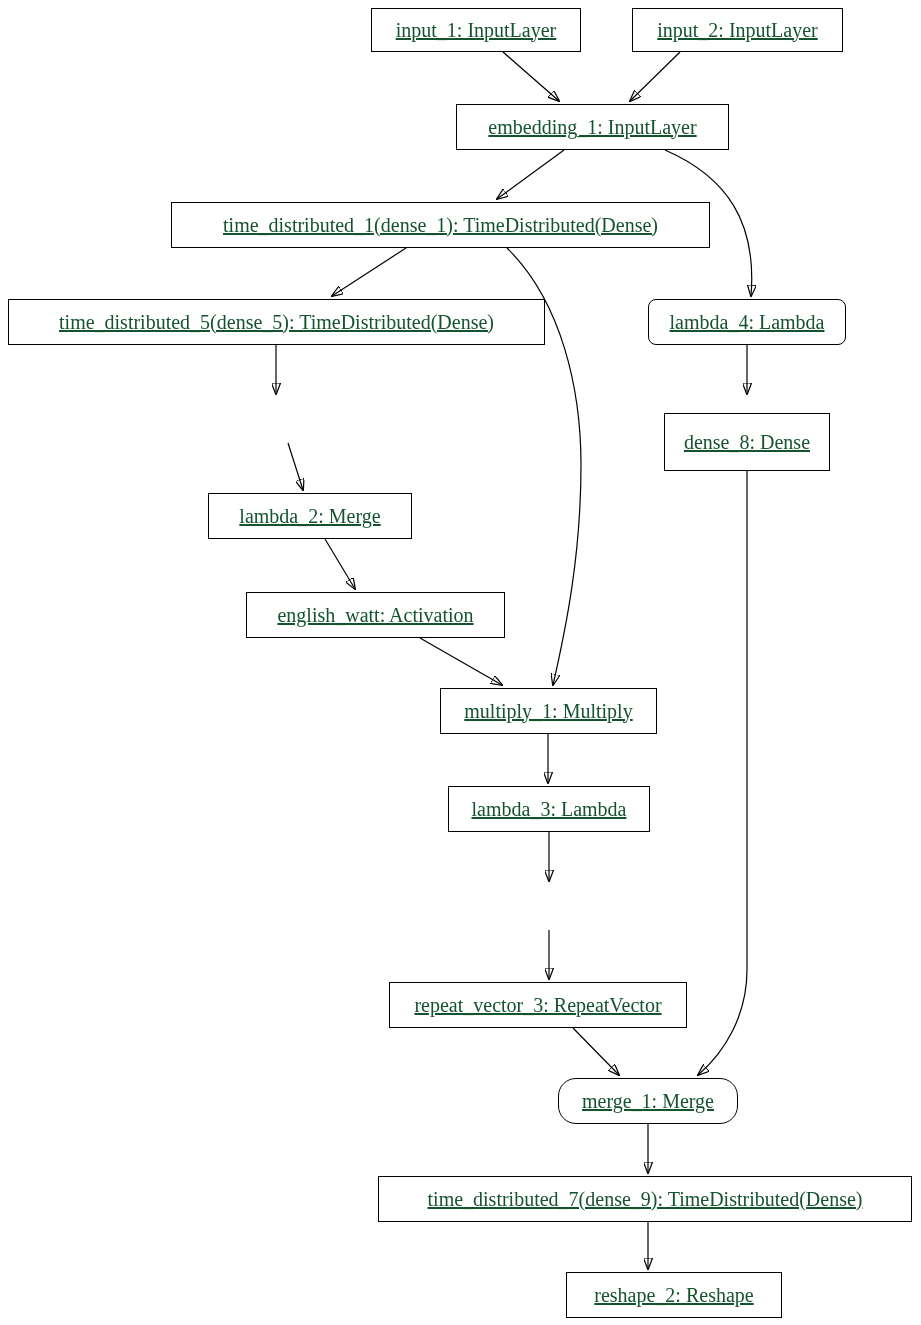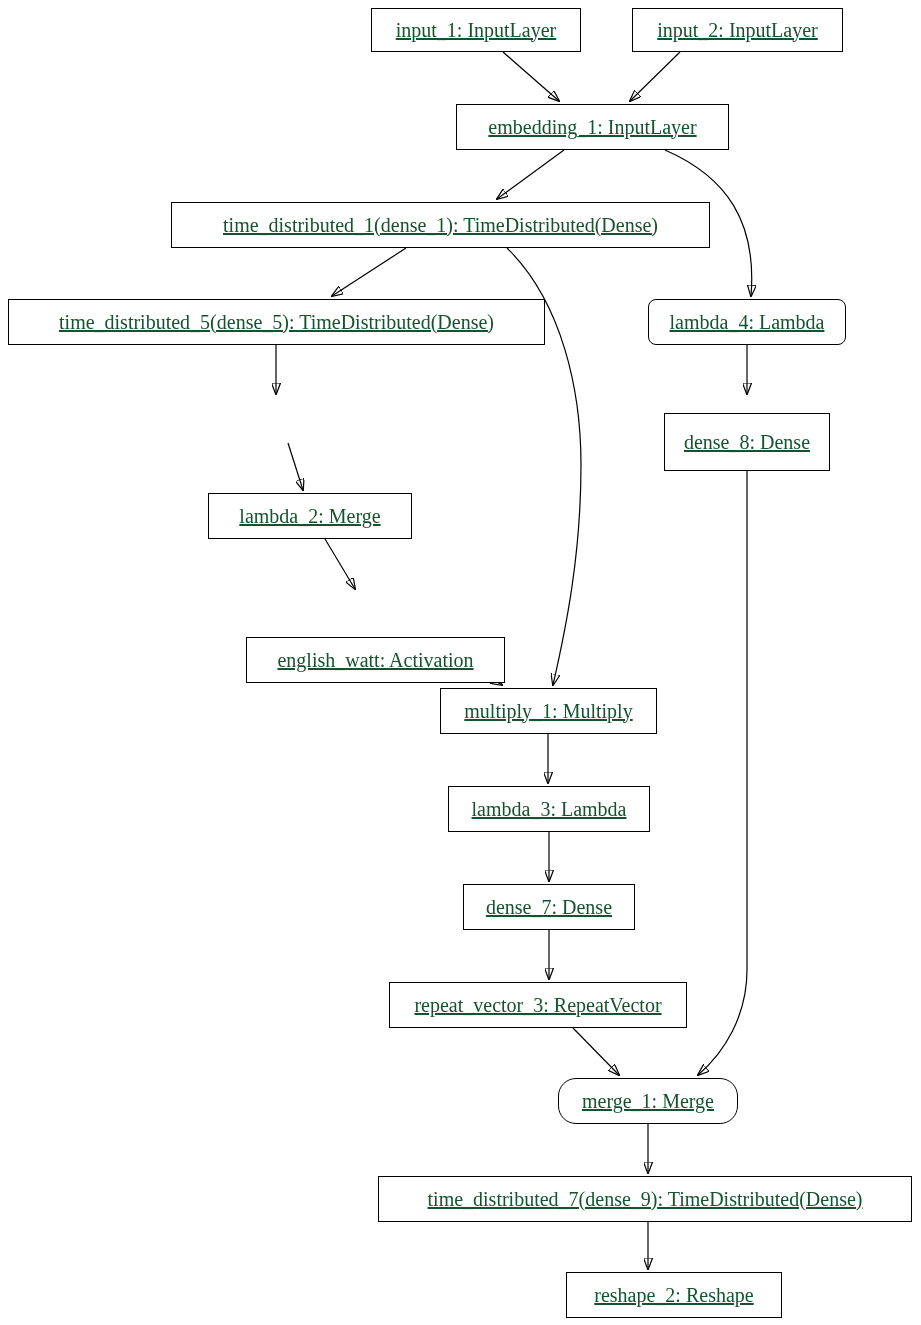--- a/index.html
+++ b/index.html
@@ -74,22 +74,21 @@
   </svg>
 
   <div class="node" style="left:371px;  top:8px;    width:210px; height:44px;">input_1: InputLayer</div>
   <div class="node" style="left:632px;  top:8px;    width:211px; height:44px;">input_2: InputLayer</div>
   <div class="node" style="left:456px;  top:104px;  width:273px; height:46px;">embedding_1: InputLayer</div>
   <div class="node" style="left:171px;  top:202px;  width:539px; height:46px;">time_distributed_1(dense_1): TimeDistributed(Dense)</div>
   <div class="node" style="left:8px;    top:299px;  width:537px; height:46px;">time_distributed_5(dense_5): TimeDistributed(Dense)</div>
   <div class="node" style="left:648px;  top:299px;  width:198px; height:46px;border-radius:8px;">lambda_4: Lambda</div>
   <div class="node" style="left:664px;  top:397px;  width:166px; height:58px;margin-top:16px;">dense_8: Dense</div>
   <div class="node" style="left:208px;  top:493px;  width:204px; height:46px;">lambda_2: Merge</div>
-  <div class="node" style="left:246px;  top:592px;  width:259px; height:46px;margin-top:45px;">english_watt: Activation</div>
+  <div class="node" style="left:246px;  top:592px;  width:259px; height:46px;">english_watt: Activation</div>
   <div class="node" style="left:440px;  top:688px;  width:217px; height:46px;">multiply_1: Multiply</div>
   <div class="node" style="left:448px;  top:786px;  width:202px; height:46px;">lambda_3: Lambda</div>
-  <div class="node" style="left:463px;  top:884px;  width:172px; height:46px;">dense_7: Dense</div>
   <div class="node" style="left:389px;  top:982px;  width:298px; height:46px;">repeat_vector_3: RepeatVector</div>
   <div class="node" style="left:558px;  top:1078px; width:180px; height:46px;border-radius:18px;">merge_1: Merge</div>
   <div class="node" style="left:378px;  top:1176px; width:534px; height:46px;">time_distributed_7(dense_9): TimeDistributed(Dense)</div>
   <div class="node" style="left:542px;  top:1272px; width:216px; height:46px;margin-left:24px;">reshape_2: Reshape</div>
 
 </div>
 
 </body></html>

